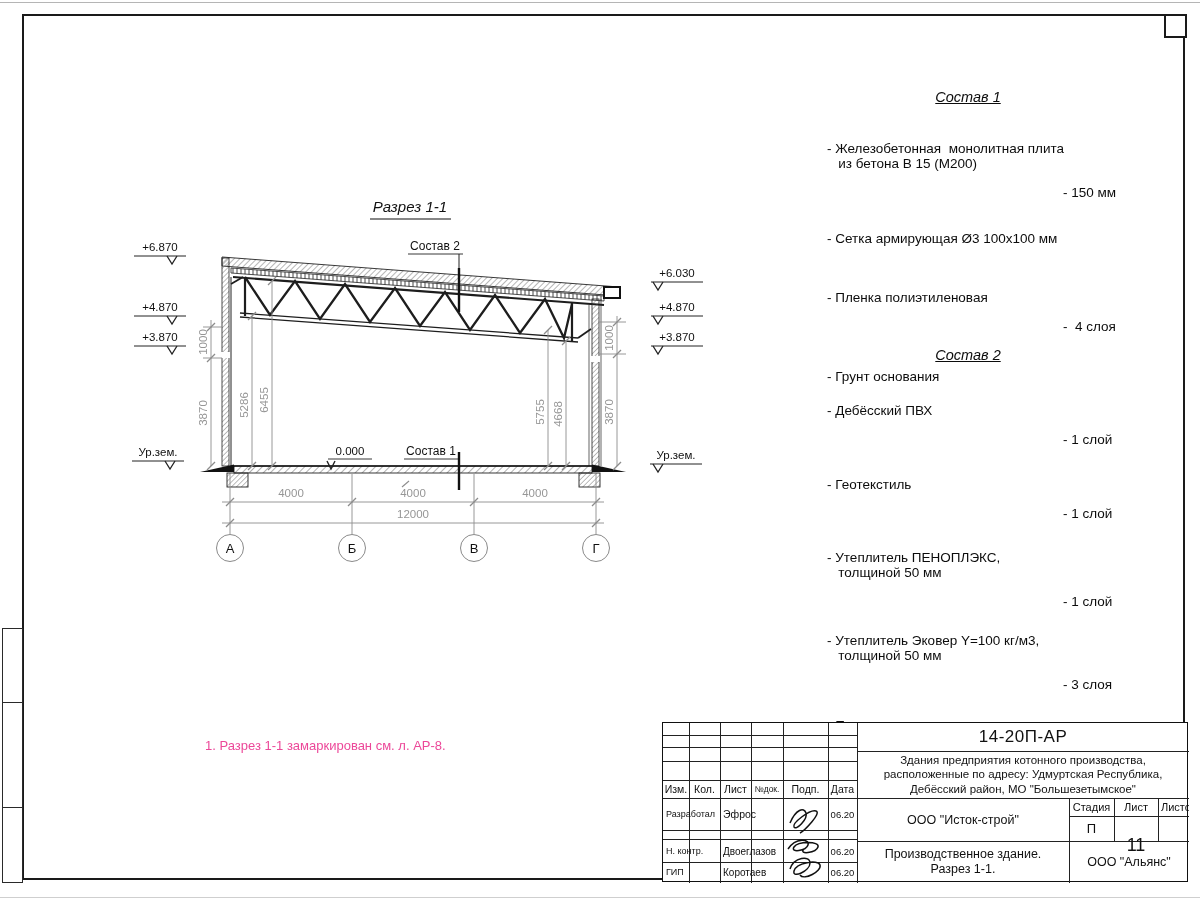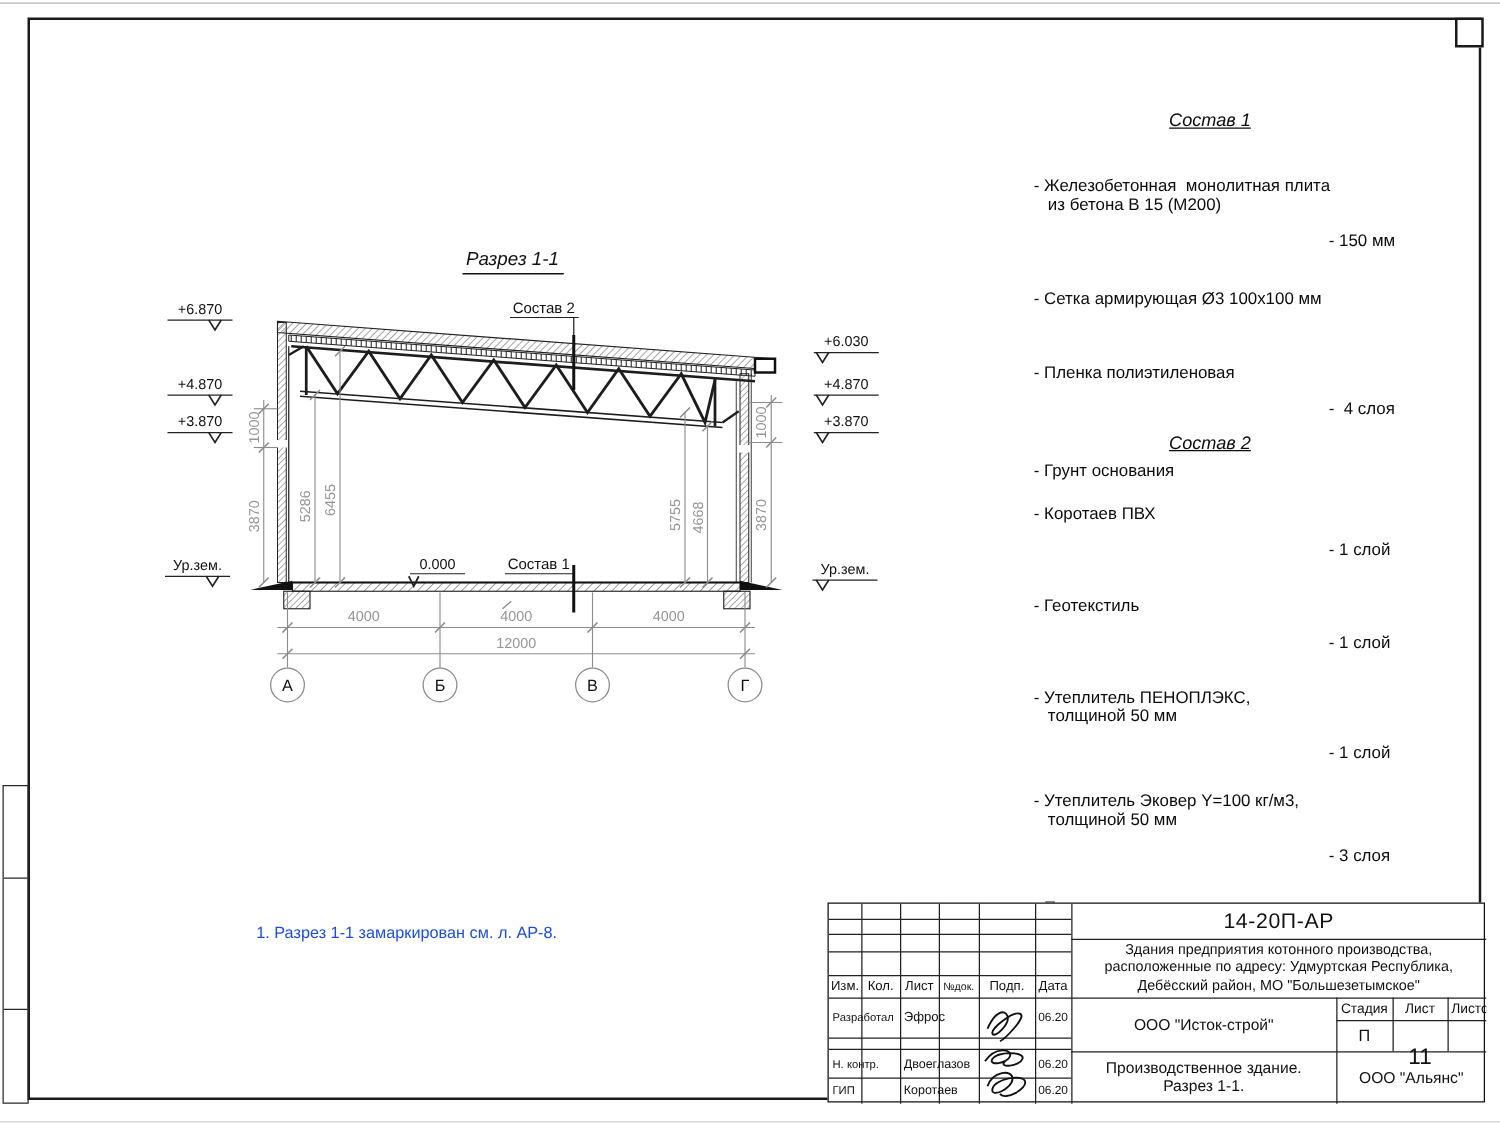--- a/index.html
+++ b/index.html
@@ -16,21 +16,21 @@
     border:1px solid #2a2a2a;box-sizing:border-box;}
   .side-div{position:absolute;left:0;width:100%;height:1px;background:#2a2a2a;}
   svg text{font-family:"Liberation Sans", sans-serif;}
 
   
   .list{position:absolute;width:312px;font-size:13.5px;line-height:15px;color:#0c0c0c;}
   .list .ttl{font-style:italic;font-size:14.5px;text-decoration:underline;text-align:center;}
   .list .row{position:relative;white-space:pre-wrap;}
   .list .val{position:absolute;left:251px;bottom:1px;white-space:pre;}
 
-  .note{position:absolute;left:205px;top:738px;font-size:13px;color:#1d4ed8;}
+  .note{position:absolute;left:205px;top:738px;font-size:13px;color:#ec4899;}
 
   
   .tb{position:absolute;left:662px;top:722px;width:526px;height:160px;
     border:1.5px solid #111;box-sizing:border-box;background:#fff;}
   .tb .v{position:absolute;top:0;width:1px;background:#222;}
   .tb .h{position:absolute;height:1px;background:#222;}
   .tb .cell{position:absolute;display:flex;align-items:center;justify-content:center;
     text-align:center;overflow:hidden;box-sizing:border-box;}
   .tb .lft{justify-content:flex-start;text-align:left;}
   .pre{white-space:pre-line;}
@@ -241,21 +241,21 @@
     <span class="val">-  4 слоя</span>
   </div>
   <div class="row" style="margin-top:19px;">
     <span class="pre" style="white-space:pre-wrap;display:inline-block;max-width:240px;">- Грунт основания</span>
   </div>
 </div>
 
 <div class="list" style="left:812px;top:348px;">
   <div class="ttl">Состав 2</div>
   <div class="row" style="margin-top:25px;">
-    <span class="pre" style="white-space:pre-wrap;display:inline-block;max-width:240px;">- Коротаев ПВХ</span>
+    <span class="pre" style="white-space:pre-wrap;display:inline-block;max-width:240px;">- Дебёсский ПВХ</span>
     <span class="val">- 1 слой</span>
   </div>
   <div class="row" style="margin-top:14px;">
     <span class="pre" style="white-space:pre-wrap;display:inline-block;max-width:240px;">- Геотекстиль</span>
     <span class="val">- 1 слой</span>
   </div>
   <div class="row" style="margin-top:13px;">
     <span class="pre" style="white-space:pre-wrap;display:inline-block;max-width:240px;">- Утеплитель ПЕНОПЛЭКС,
    толщиной 50 мм</span>
     <span class="val">- 1 слой</span>

